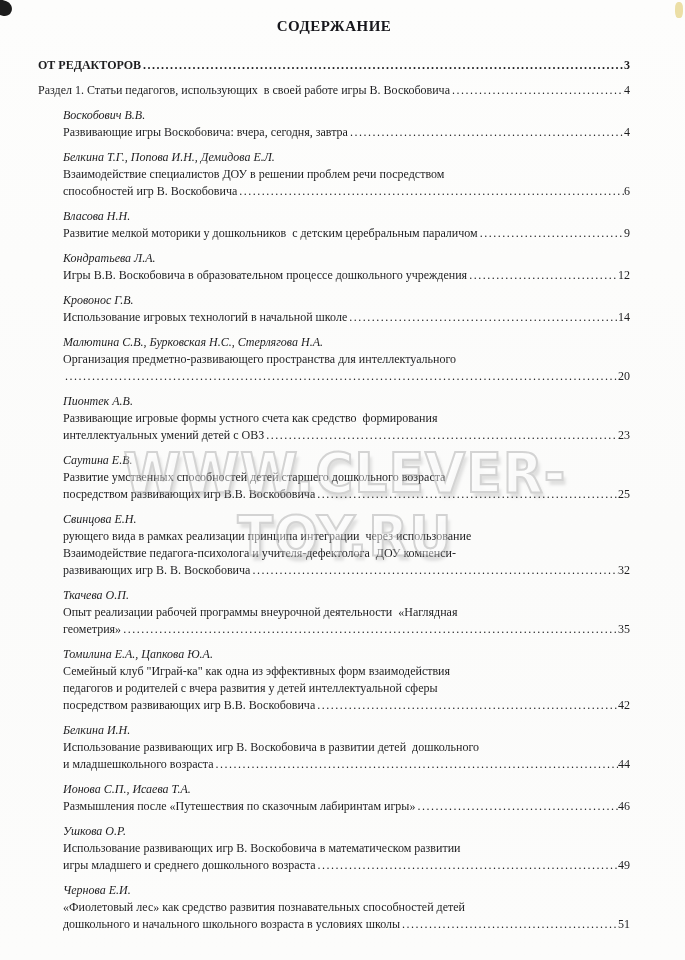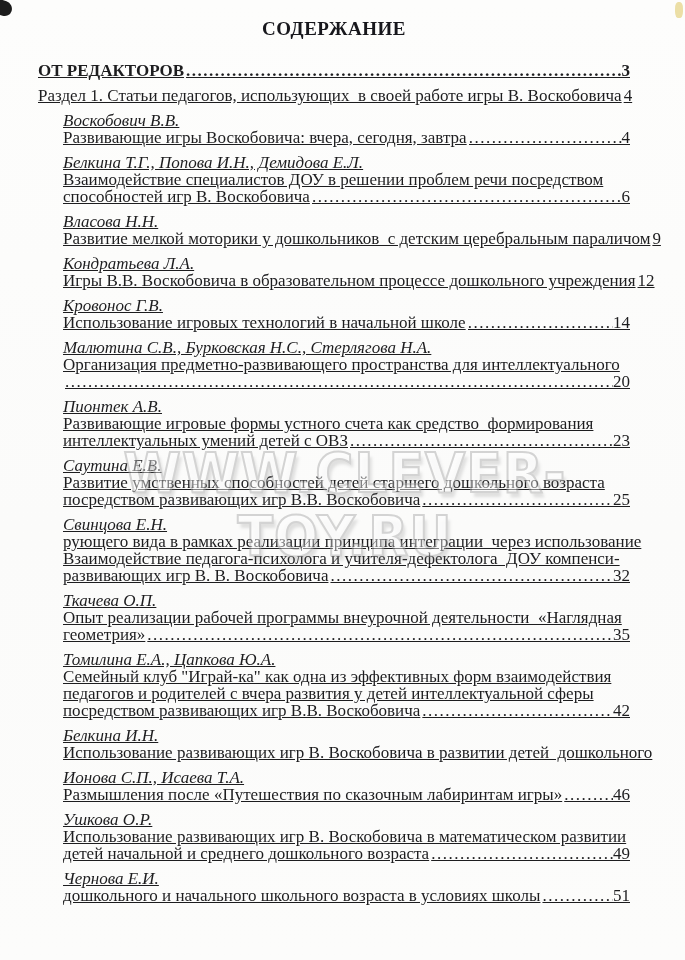--- a/index.html
+++ b/index.html
@@ -15,30 +15,29 @@
     box-sizing: border-box;
   }
   .inner {
     position: relative;
     z-index: 1;
     padding: 18px 55px 0 38px;
   }
   .doc-title {
     margin: 0 0 22px 0;
     text-align: center;
-    font-size: 19px;
+    font-size: 15px;
     font-weight: bold;
     letter-spacing: 0.5px;
     color: #17171c;
   }
   .entry {
-    font-size: 17px;
+    font-size: 12px;
     line-height: 17px;
     margin-bottom: 8px;
-    text-decoration: underline;
   }
   .entry.indent { padding-left: 25px; }
   .entry.bold { font-weight: bold; }
   .authors { font-style: italic; }
   .line { display: flex; align-items: baseline; }
   .line .t { white-space: pre; }
   .dots {
     flex: 1 1 auto;
     overflow: hidden;
     white-space: nowrap;
@@ -225,42 +224,50 @@
             <span class="t">посредством развивающих игр В.В. Воскобовича</span>
             <span class="dots"></span>
             <span class="pg">42</span>
           </div>
         </div>
         <div class="entry indent">
           <div class="authors">Белкина И.Н.</div>
           <div class="line">
             <span class="t">Использование развивающих игр В. Воскобовича в развитии детей  дошкольного</span>
           </div>
+          <div class="line">
+            <span class="t">и младшешкольного возраста</span>
+            <span class="dots"></span>
+            <span class="pg">44</span>
+          </div>
         </div>
         <div class="entry indent">
           <div class="authors">Ионова С.П., Исаева Т.А.</div>
           <div class="line">
             <span class="t">Размышления после «Путешествия по сказочным лабиринтам игры»</span>
             <span class="dots"></span>
             <span class="pg">46</span>
           </div>
         </div>
         <div class="entry indent">
           <div class="authors">Ушкова О.Р.</div>
           <div class="line">
             <span class="t">Использование развивающих игр В. Воскобовича в математическом развитии</span>
           </div>
           <div class="line">
-            <span class="t">детей начальной и среднего дошкольного возраста</span>
+            <span class="t">игры младшего и среднего дошкольного возраста</span>
             <span class="dots"></span>
             <span class="pg">49</span>
           </div>
         </div>
         <div class="entry indent">
           <div class="authors">Чернова Е.И.</div>
+          <div class="line">
+            <span class="t">«Фиолетовый лес» как средство развития познавательных способностей детей</span>
+          </div>
           <div class="line">
             <span class="t">дошкольного и начального школьного возраста в условиях школы</span>
             <span class="dots"></span>
             <span class="pg">51</span>
           </div>
         </div>
       </div>
   </div>
 </div>
 

